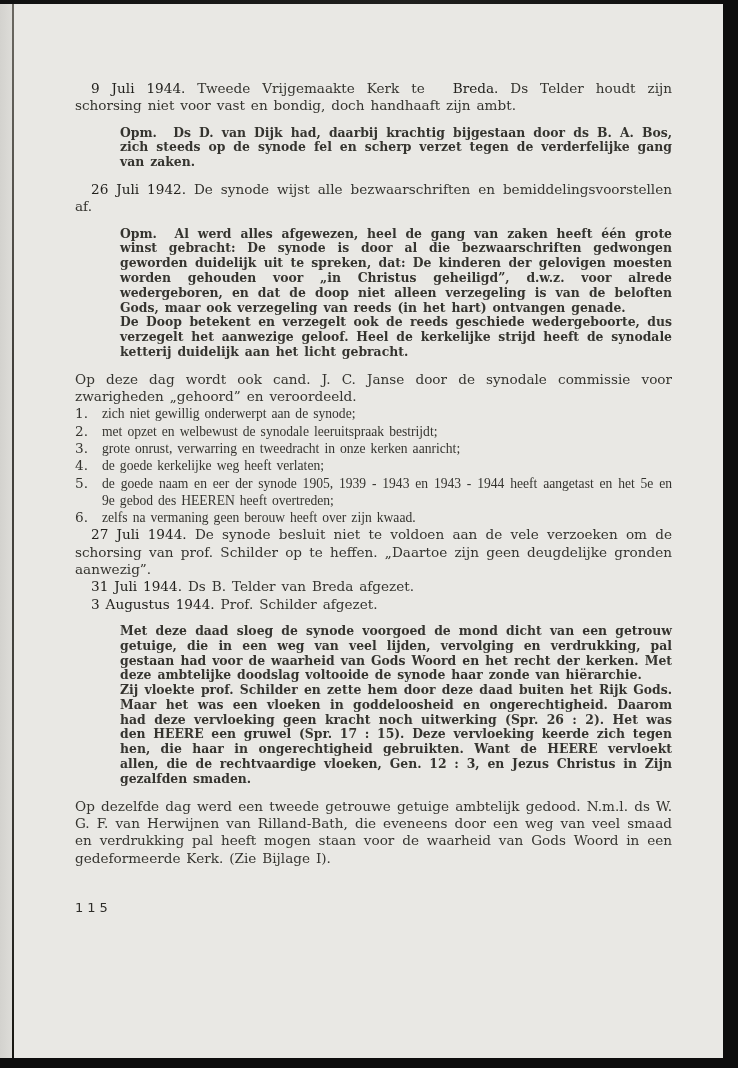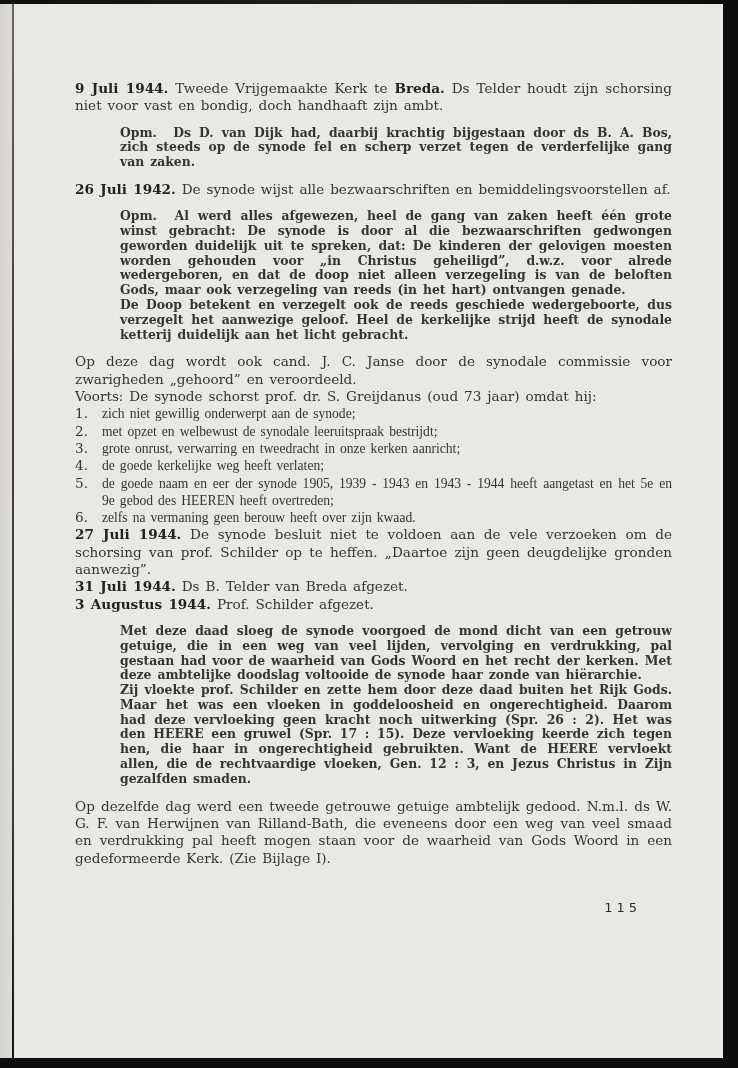--- a/index.html
+++ b/index.html
@@ -40,36 +40,36 @@
   .content {
     position: absolute; left: 75px; top: 80px; width: 597px;
     color: #35342f;
     font-size: 13.6px;
     line-height: 17.3px;
     text-align: justify;
     word-spacing: 1.6px;
   }
   .paragraph-block { margin: 0; }
   .para { margin: 0; }
-  .b { font-weight: bold; color: #23221e; }
+  .b { font-weight: normal; color: #23221e; margin-left: 16px; }
 
   .note-block {
     margin: 11px 0 11px 45px;
     font-size: 12.4px;
     line-height: 14.8px;
     font-weight: bold;
   }
 
   .list-item { display: flex; }
   .list-number { flex: 0 0 27px; }
   .list-text { flex: 1 1 auto; text-align: justify; font-family: Liberation Serif, serif; }
 
   .page-number {
     margin-top: 32px;
-    text-align: right;
+    text-align: left;
     padding-right: 31px;
     font-family: "DejaVu Sans", sans-serif;
     font-size: 13px;
     letter-spacing: 4px;
     color: #2e2d29;
     font-weight: 500;
   }
 </style>
 </head>
 <body>
@@ -91,23 +91,20 @@
         </div>
         <div class="paragraph-block">
           <p class="para"><span class="b">26 Juli 1942.</span><span> De synode wijst alle bezwaarschriften en bemiddelingsvoorstellen af.</span></p>
         </div>
         <div class="note-block">
           <p class="para"><span>Opm.&nbsp; Al werd alles afgewezen, heel de gang van zaken heeft één grote winst gebracht: De synode is door al die bezwaarschriften gedwongen geworden duidelijk uit te spreken, dat: De kinderen der gelovigen moesten worden gehouden voor „in Christus geheiligd”, d.w.z. voor alrede wedergeboren, en dat de doop niet alleen verzegeling is van de beloften Gods, maar ook verzegeling van reeds (in het hart) ontvangen genade.</span></p>
           <p class="para"><span>De Doop betekent en verzegelt ook de reeds geschiede wedergeboorte, dus verzegelt het aanwezige geloof. Heel de kerkelijke strijd heeft de synodale ketterij duidelijk aan het licht gebracht.</span></p>
         </div>
         <div class="paragraph-block">
           <p class="para"><span>Op deze dag wordt ook cand. J. C. Janse door de synodale commissie voor zwarigheden „gehoord” en veroordeeld.</span></p>
-        </div>
-        <div class="paragraph-block">
-          <p class="para"><span>Voorts: De synode schorst prof. dr. S. Greijdanus (oud 73 jaar) omdat hij:</span></p>
         </div>
         <div class="list-item">
           <span class="list-number">1.</span>
           <span class="list-text">zich niet gewillig onderwerpt aan de synode;</span>
         </div>
         <div class="list-item">
           <span class="list-number">2.</span>
           <span class="list-text">met opzet en welbewust de synodale leeruitspraak bestrijdt;</span>
         </div>
         <div class="list-item">

